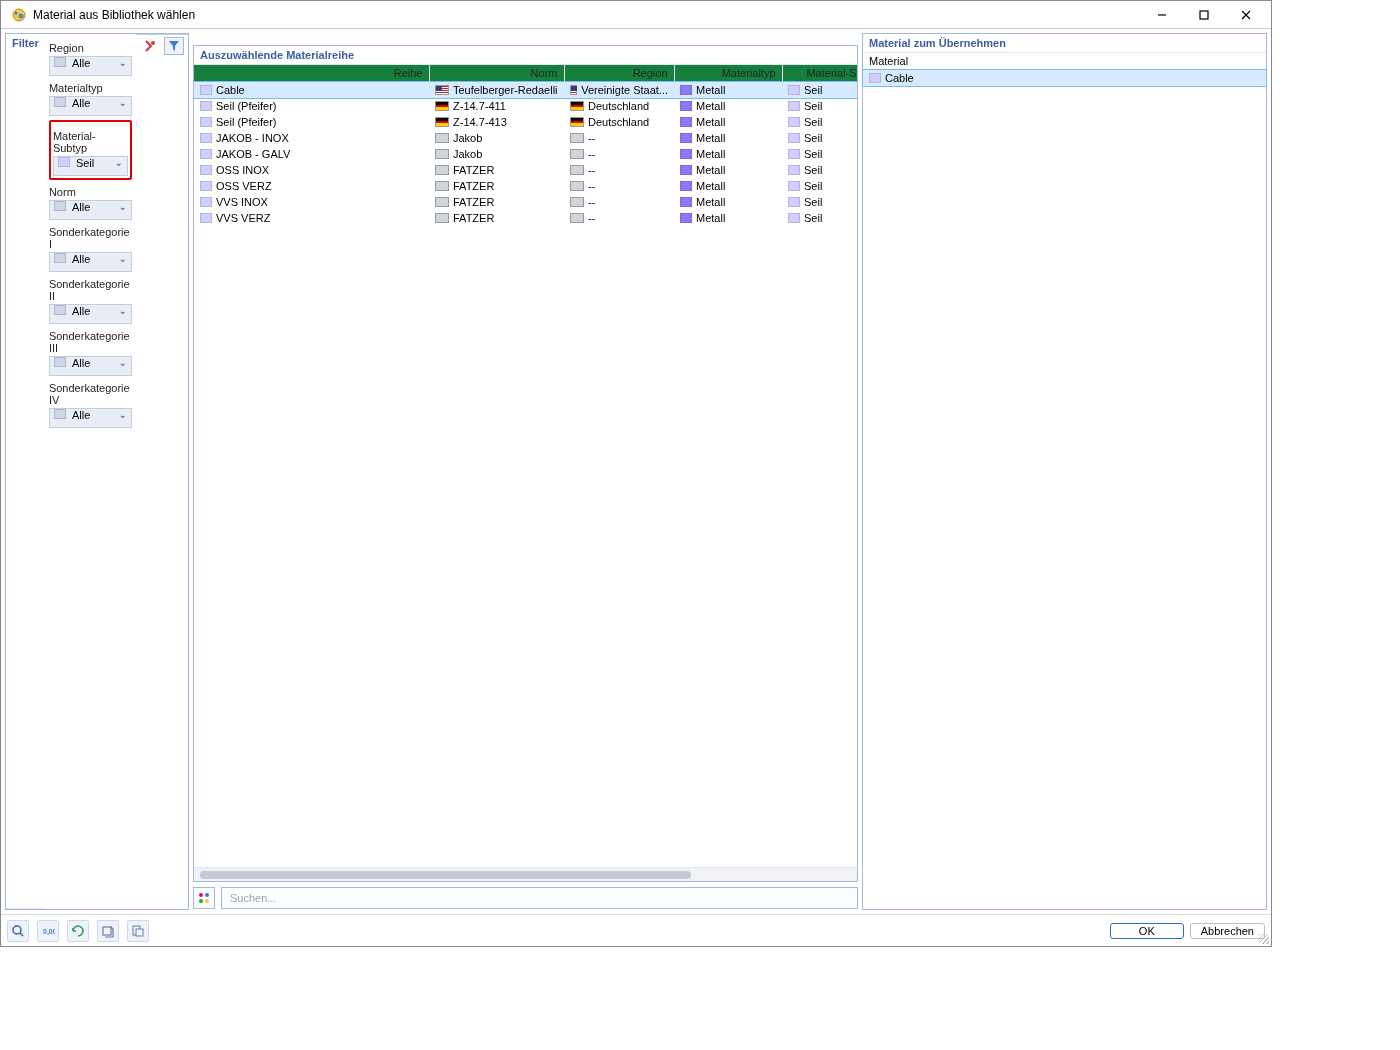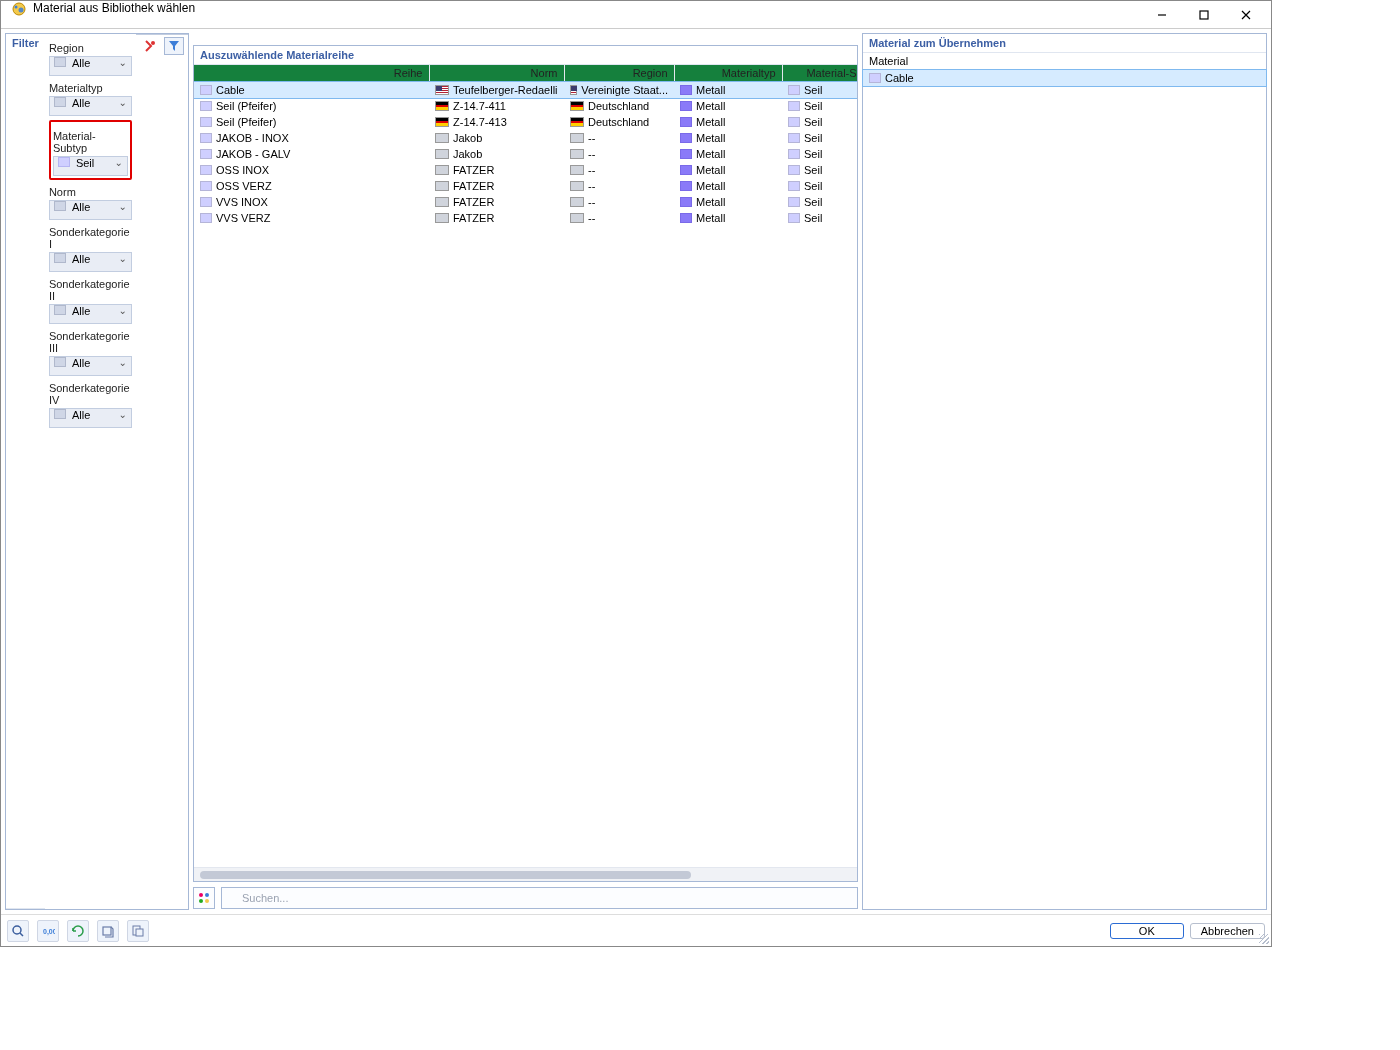--- a/index.html
+++ b/index.html
@@ -1,18 +1,18 @@
 <!DOCTYPE html>
 <html><head>
 <meta charset="utf-8">
 <style>
 html,body{margin:0;padding:0;font-family:"Segoe UI",Tahoma,sans-serif;font-size:11px;color:#000;background:#fff;height:100%;box-sizing:border-box}
 *,*:before,*:after{box-sizing:inherit}
 .window{width:1272px;height:947px;border:1px solid #888;display:flex;flex-direction:column;background:#fff}
-.titlebar{height:28px;display:flex;align-items:flex-start;padding:0 4px;background:#fff;border-bottom:1px solid #ccc}
+.titlebar{height:28px;display:flex;align-items:center;padding:0 4px;background:#fff;border-bottom:1px solid #ccc}
 .titlebar .app-icon{width:16px;height:16px;margin:0 6px;position:relative}
 .app-icon svg{width:16px;height:16px}
 .titlebar .title{flex:1;font-size:12px}
 .title-btns{display:flex}
 .title-btn{width:42px;height:28px;display:flex;align-items:center;justify-content:center}
 .title-btn svg{width:10px;height:10px;stroke:#000;stroke-width:1.2;fill:none}
 .body{flex:1;display:flex;min-height:0}
 .sidebar{width:184px;border:1px solid #a6b8d6;margin:4px;display:flex;flex-direction:row}
 .panel-header{background:#fff;color:#3c5fa4;font-weight:600;font-size:11px;padding:3px 6px;border-bottom:1px solid #e0e6f0}
 .filter-body{flex:1;overflow:auto;padding:2px 4px}
@@ -39,21 +39,21 @@
 .sw-seil{background:#cfcfff}
 .sw-metal{background:#8a7af8;border-color:#7a6ae8}
 .flag{width:14px;height:10px;border:1px solid #999;background:#d0d4dc;position:relative}
 .flag-de{background:linear-gradient(#000 0 33%,#dd0000 33% 66%,#ffce00 66%)}
 .flag-us{background:repeating-linear-gradient(#b22234 0 1px,#fff 1px 2px);}
 .flag-us:before{content:"";position:absolute;left:0;top:0;width:6px;height:5px;background:#3c3b6e}
 .hscroll{height:14px;background:#f0f2f6;border-top:1px solid #e3e7ef;position:relative}
 .hscroll .thumb{position:absolute;left:6px;top:3px;height:8px;width:74%;background:#c3c9d6;border-radius:4px}
 .searchbar{height:24px;margin-top:4px;display:flex;align-items:center;gap:6px}
 .sb-icon{width:22px;height:22px;border:1px solid #a6b8d6;display:flex;align-items:center;justify-content:center;background:#fcfdff}
-.sb-input{flex:1;height:22px;border:1px solid #a6b8d6;background:#fcfdff;display:flex;align-items:center;padding:0 20px;color:#9aa2b1}
+.sb-input{flex:1;height:22px;border:1px solid #a6b8d6;background:#fcfdff;display:flex;align-items:center;padding:0 8px;color:#9aa2b1}
 .right{width:405px;margin:4px;border:1px solid #a6b8d6;display:flex;flex-direction:column}
 .right .th{font-size:11px;padding:2px 6px;border-bottom:1px solid #e3e7ef}
 .right-row{height:16px;display:flex;align-items:center;gap:4px;padding:0 6px;background:#d6ebff;outline:1px solid #7fb9ef}
 .footer{height:32px;border-top:1px solid #ddd;display:flex;align-items:center;padding:0 6px;position:relative}
 .footer-left{display:flex;gap:8px}
 .ft-ic{width:22px;height:22px;border:1px solid #cfd6e4;background:#eef3fb;border-radius:2px;display:flex;align-items:center;justify-content:center}
 .footer-right{margin-left:auto;display:flex;gap:6px}
 .btn{height:16px;min-width:74px;border:1px solid #2b6cd4;background:#fff;border-radius:3px;display:flex;align-items:center;justify-content:center;font-size:11px;padding:0 10px}
 .btn.secondary{border-color:#b7bfce}
 .grip{position:absolute;right:2px;bottom:2px;width:10px;height:10px;background:repeating-linear-gradient(135deg,#b7bfce 0 1px,transparent 1px 3px)}

